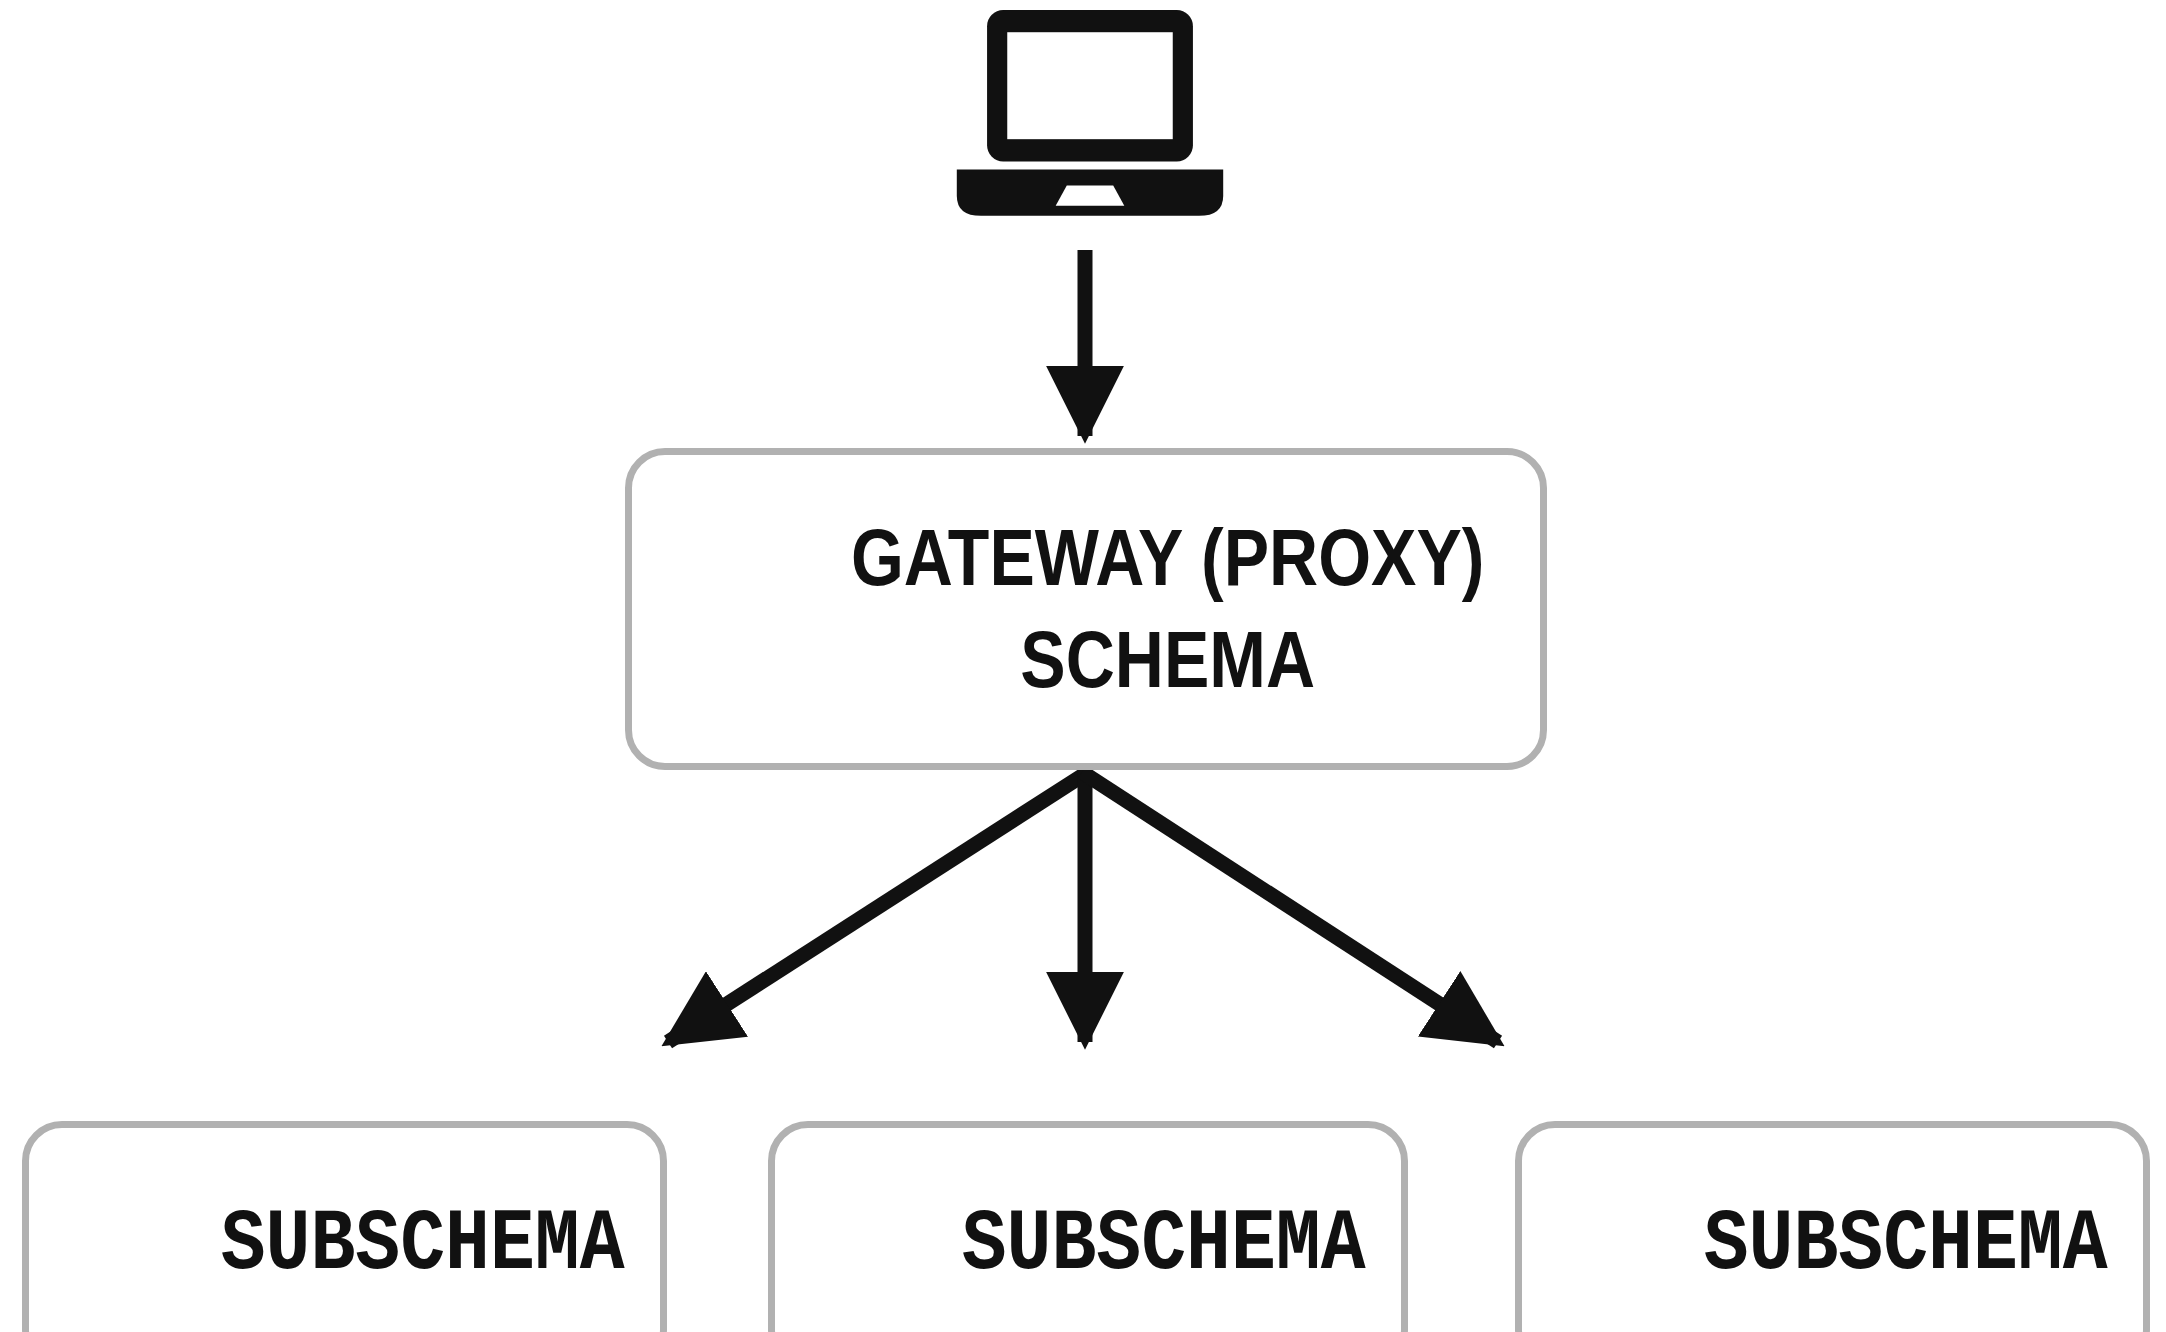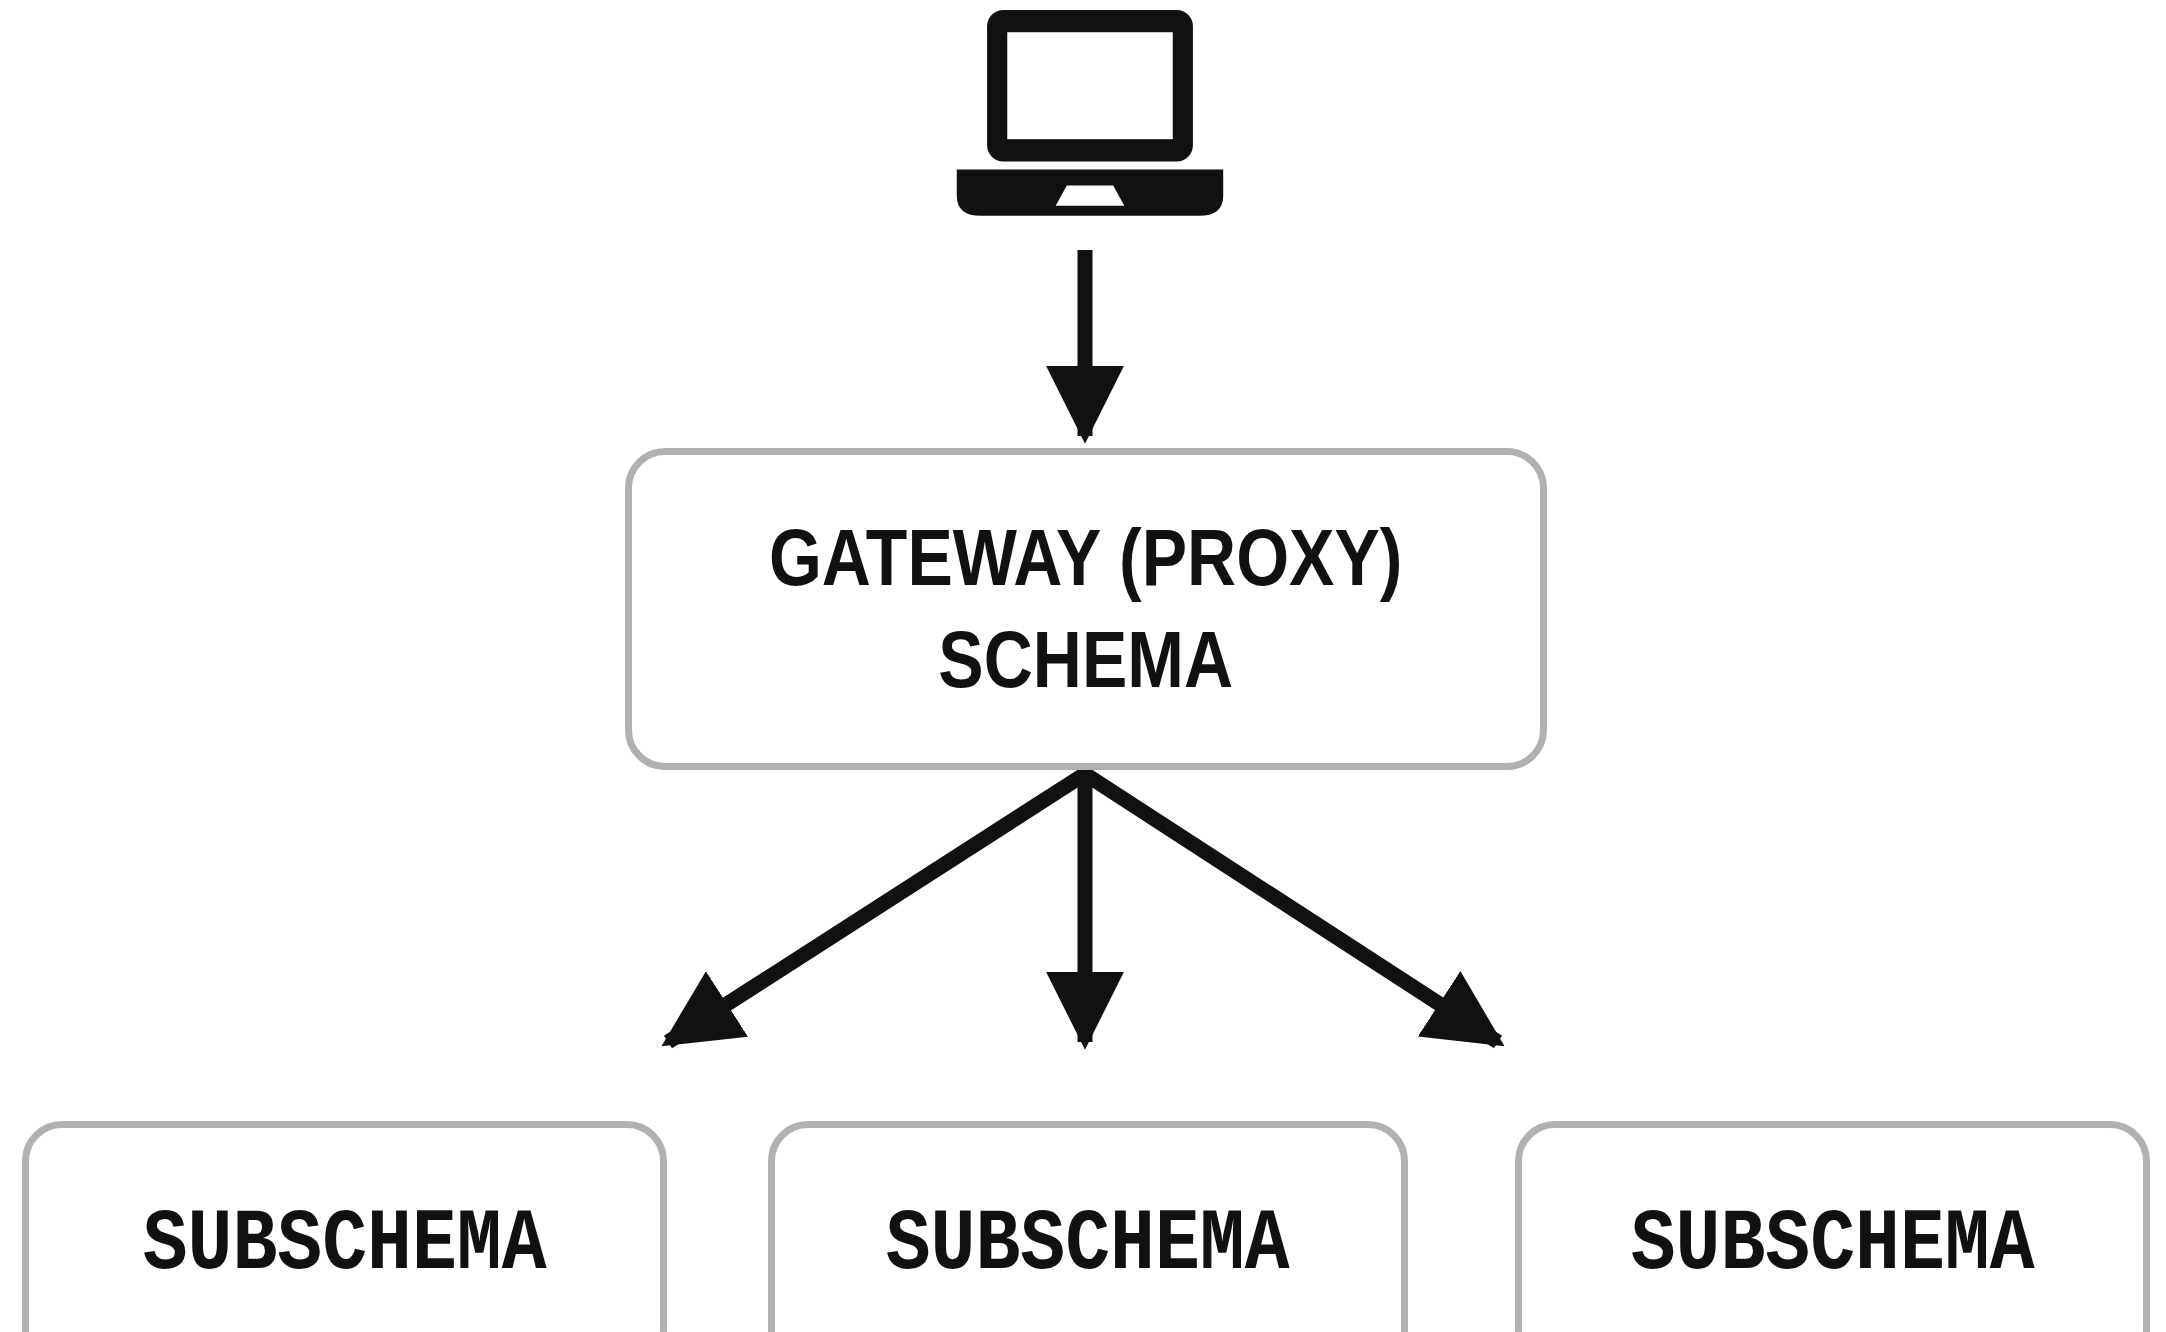--- a/index.html
+++ b/index.html
@@ -31,21 +31,21 @@
     position:absolute;
     left:945px;top:8px;width:290px;height:222px;
   }
   .node{
     position:absolute;
     background:var(--box-fill);
     border:7px solid var(--box-border);
     border-radius:40px;
     display:flex;
     align-items:center;
-    justify-content:center;
+    justify-content:flex-end;
     text-align:center;
   }
   .node .condensed{
     display:block;
     transform:scaleX(.85);
     transform-origin:center;
     color:var(--text);
     font-weight:bold;
     white-space:nowrap;
   }

